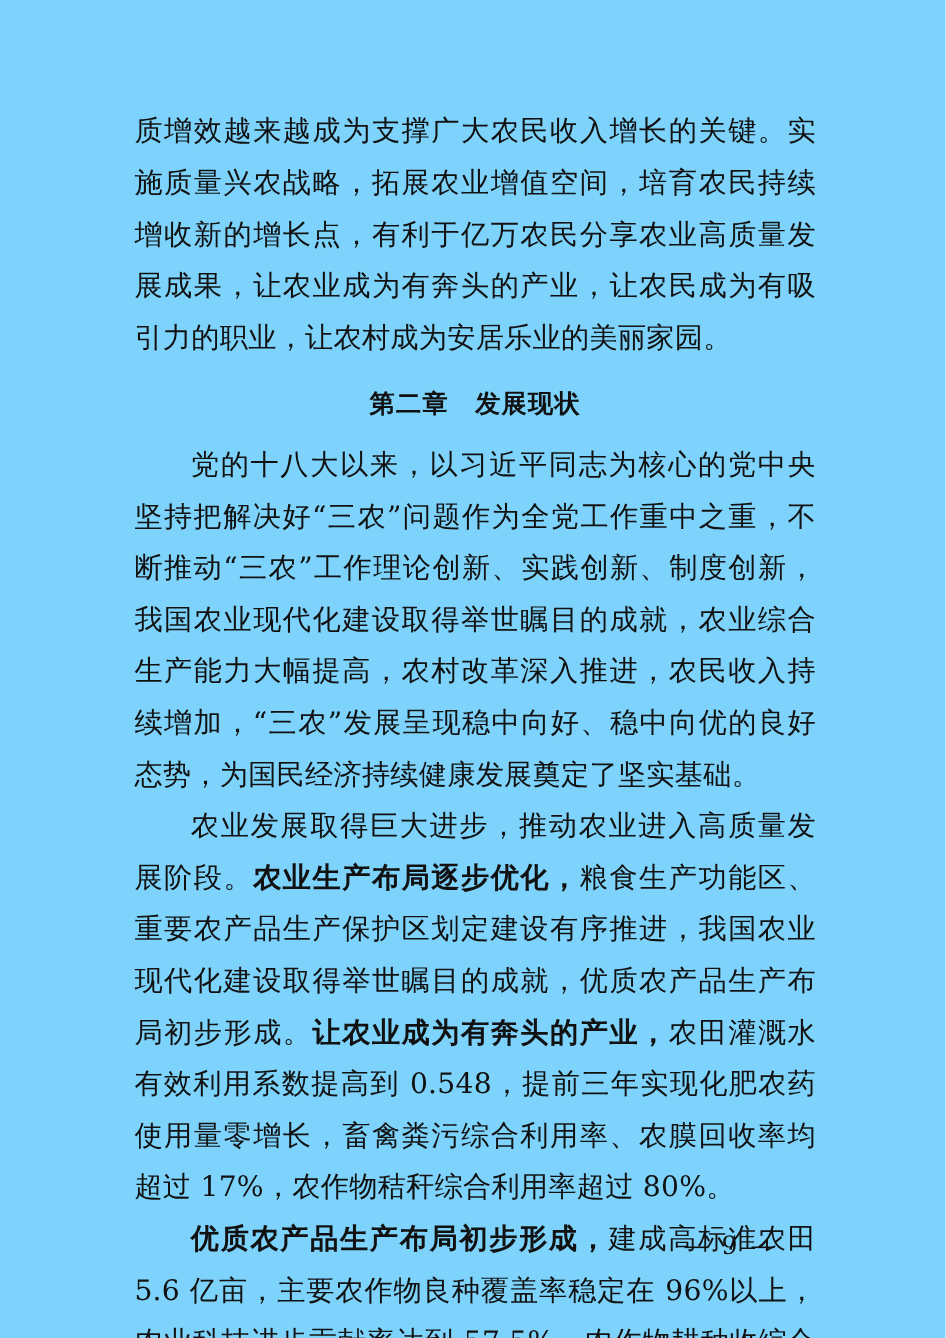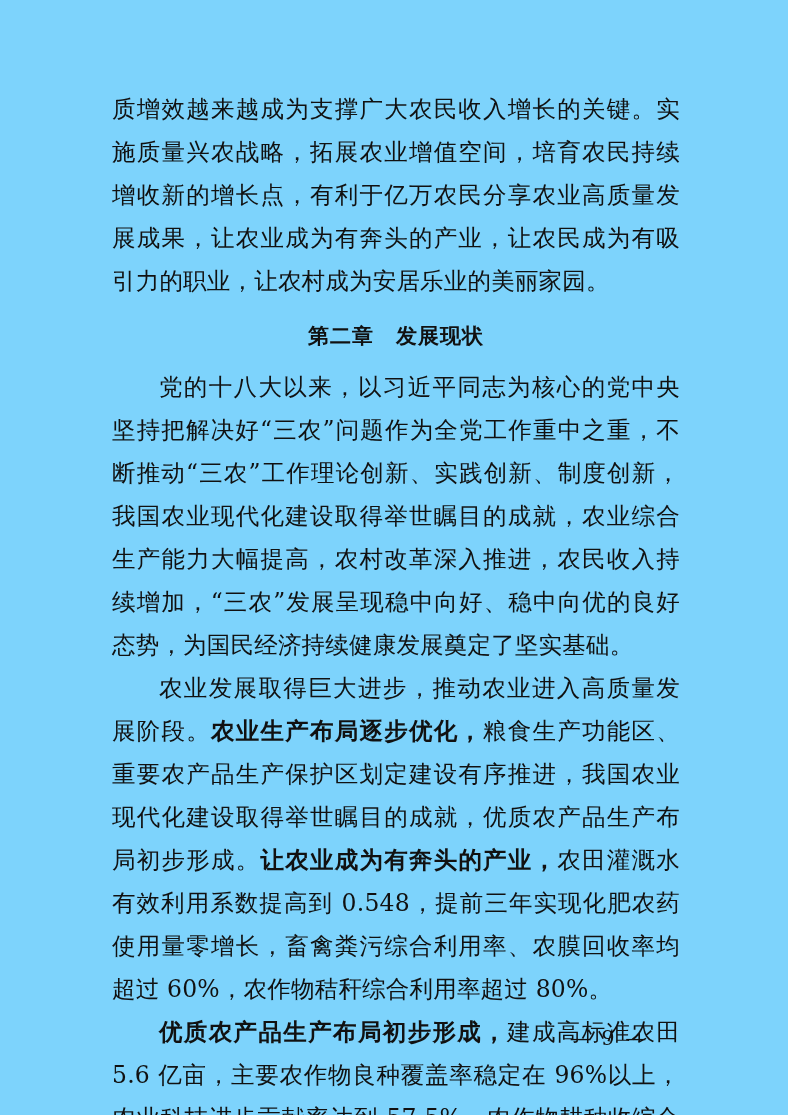--- a/index.html
+++ b/index.html
@@ -76,20 +76,20 @@
   <div class="content">
 
     <p class="para">质增效越来越成为支撑广大农民收入增长的关键。实施质量兴农战略，拓展农业增值空间，培育农民持续增收新的增长点，有利于亿万农民分享农业高质量发展成果，让农业成为有奔头的产业，让农民成为有吸引力的职业，让农村成为安居乐业的美丽家园。</p>
 
     <div class="chapter-title">
       <span>第二章</span><span class="gap"></span><span>发展现状</span>
     </div>
 
     <p class="para indent">党的十八大以来，以习近平同志为核心的党中央坚持把解决好“三农”问题作为全党工作重中之重，不断推动“三农”工作理论创新、实践创新、制度创新，我国农业现代化建设取得举世瞩目的成就，农业综合生产能力大幅提高，农村改革深入推进，农民收入持续增加，“三农”发展呈现稳中向好、稳中向优的良好态势，为国民经济持续健康发展奠定了坚实基础。</p>
 
-    <p class="para indent"><span>农业发展取得巨大进步，推动农业进入高质量发展阶段。</span><span class="bold">农业生产布局逐步优化，</span><span>粮食生产功能区、重要农产品生产保护区划定建设有序推进，我国农业现代化建设取得举世瞩目的成就，优质农产品生产布局初步形成。</span><span class="bold">让农业成为有奔头的产业，</span><span>农田灌溉水有效利用系数提高到 0.548，提前三年实现化肥农药使用量零增长，畜禽粪污综合利用率、农膜回收率均超过 60%，农作物秸秆综合利用率超过 80%。</span></p>
+    <p class="para indent"><span>农业发展取得巨大进步，推动农业进入高质量发展阶段。</span><span class="bold">农业生产布局逐步优化，</span><span>粮食生产功能区、重要农产品生产保护区划定建设有序推进，我国农业现代化建设取得举世瞩目的成就，优质农产品生产布局初步形成。</span><span class="bold">让农业成为有奔头的产业，</span><span>农田灌溉水有效利用系数提高到 0.548，提前三年实现化肥农药使用量零增长，畜禽粪污综合利用率、农膜回收率均超过 17%，农作物秸秆综合利用率超过 80%。</span></p>
 
     <p class="para indent"><span class="bold">优质农产品生产布局初步形成，</span><span>建成高标准农田 5.6 亿亩，主要农作物良种覆盖率稳定在 96%以上，农业科技进步贡献率达到 57.5%，农作物耕种收综合机械化率达到 66%，推广</span></p>
 
   </div>
 
   <div class="page-number">— 9 —</div>
 </div>
 
 </body></html>

